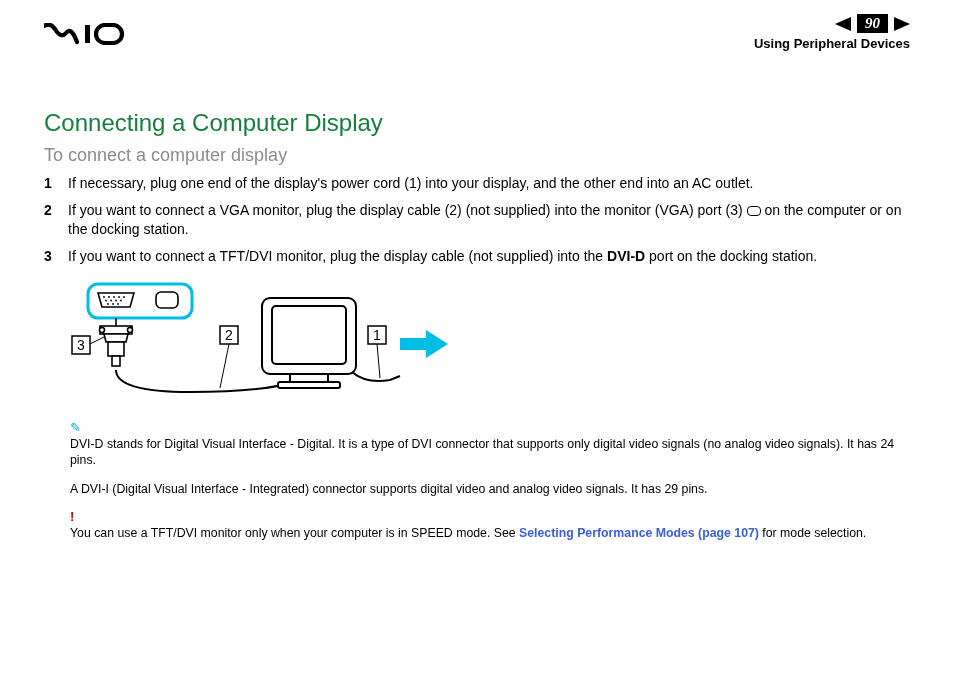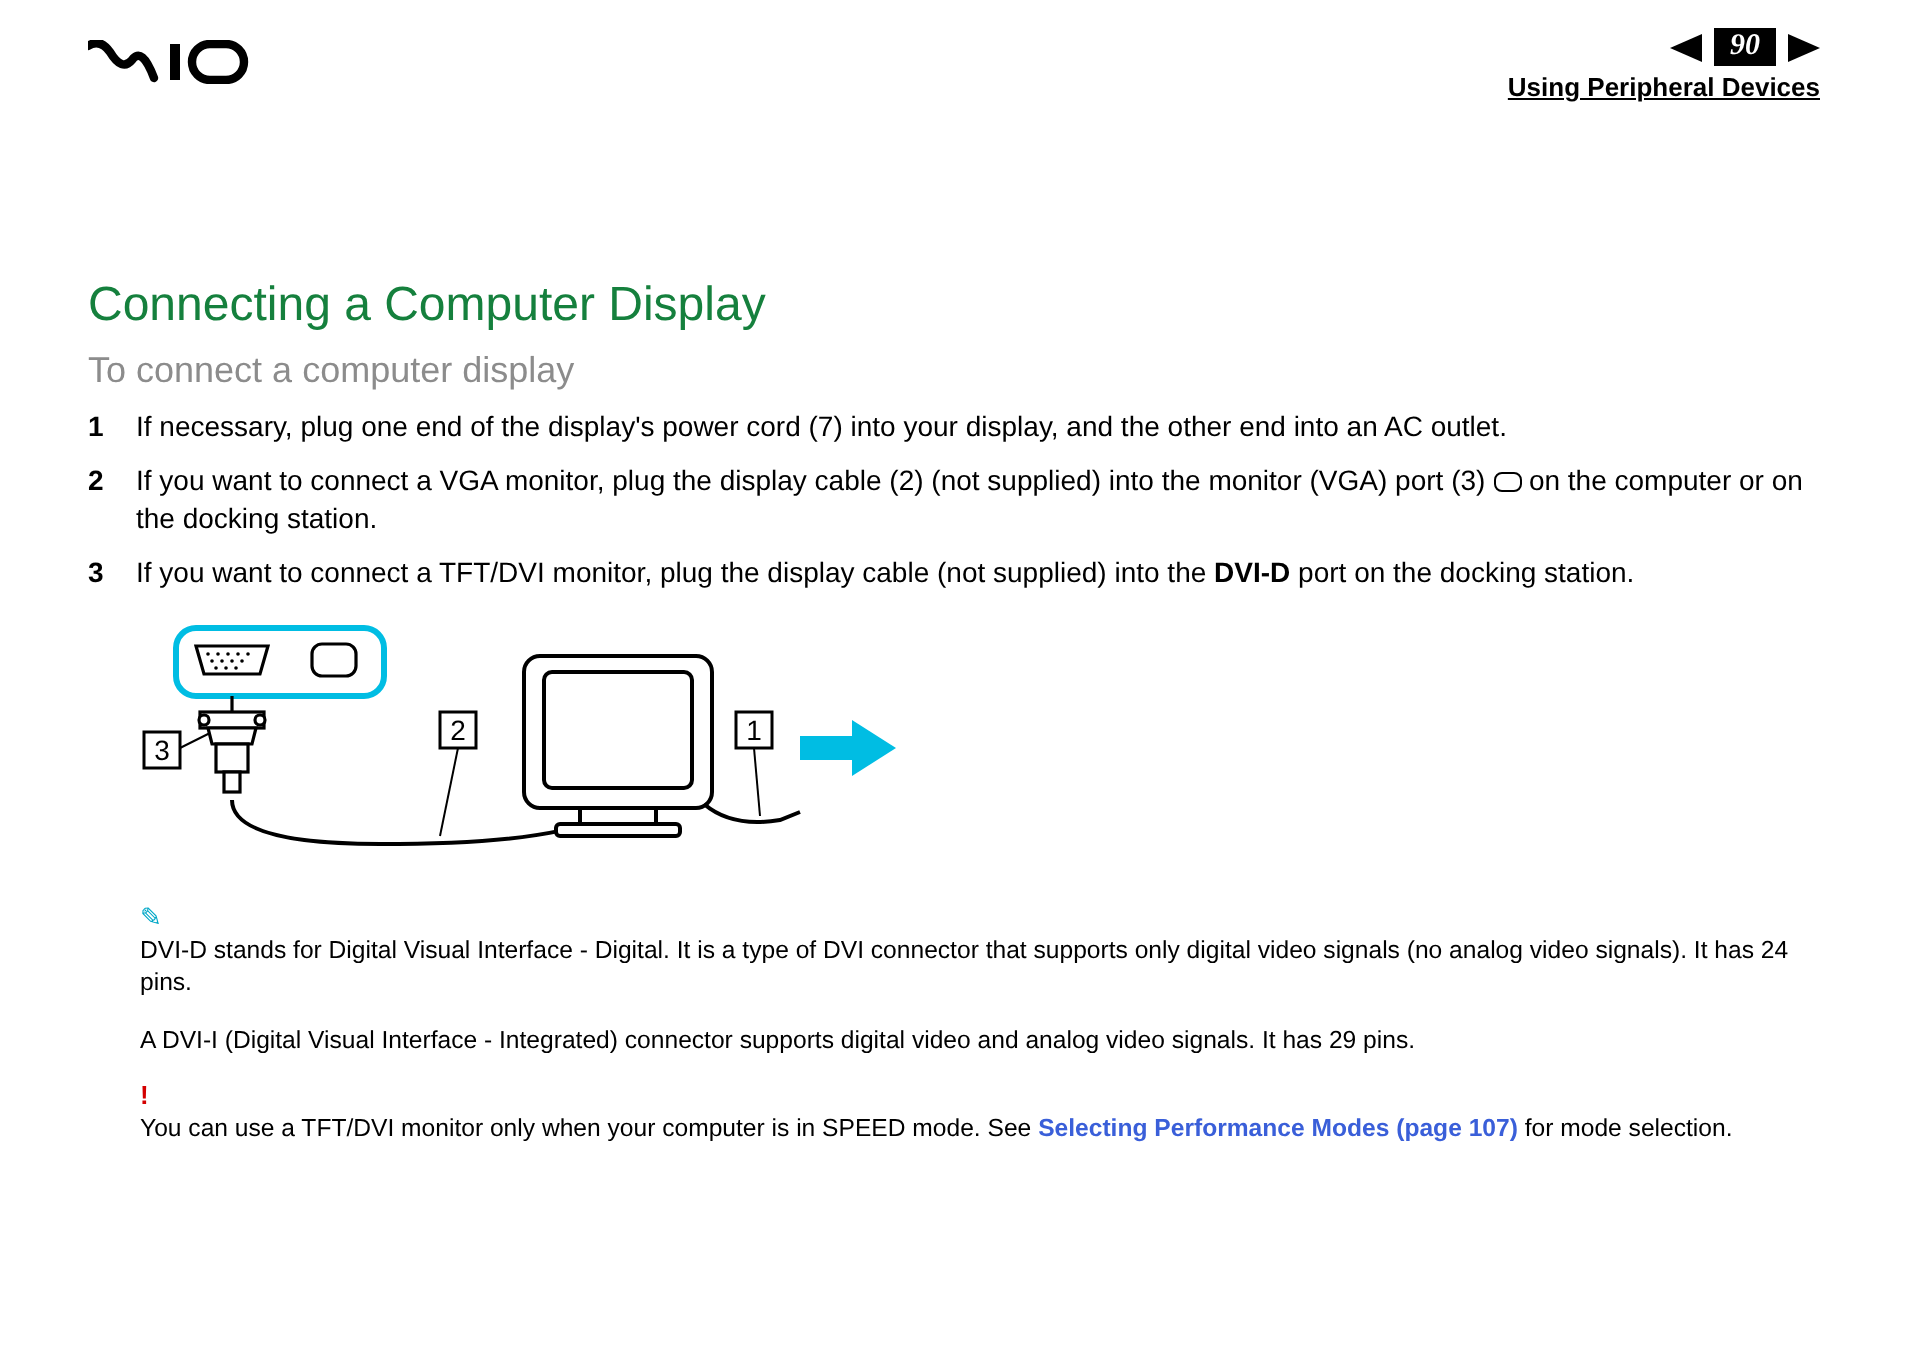--- a/index.html
+++ b/index.html
@@ -1,24 +1,24 @@
 <!DOCTYPE html>
 <html><head>
 <meta charset="utf-8">
 <style>
   * { margin: 0; padding: 0; box-sizing: border-box; }
   body { width: 954px; height: 674px; background: #fff; font-family: Arial, Helvetica, sans-serif; color: #000; position: relative; }
   .page { padding: 14px 44px 0 44px; }
-  .header { display: flex; justify-content: space-between; align-items: flex-start; margin-bottom: 88px; gap: 28px; }
+  .header { display: flex; justify-content: space-between; align-items: center; margin-bottom: 58px; gap: 28px; }
   .logo { margin-top: 6px; }
   .nav-block { text-align: right; }
   .nav-row { display: flex; align-items: center; justify-content: flex-end; gap: 6px; }
   .nav-arrow svg { display: block; }
   .page-num { background: #000; color: #fff; font-style: italic; font-weight: bold; font-size: 15px; padding: 1px 8px; font-family: "Times New Roman", serif; }
-  .section-label { font-weight: bold; font-size: 13px; margin-top: 3px; text-decoration: underline; }
+  .section-label { font-weight: bold; font-size: 13px; margin-top: 3px; }
   .title { color: #15803d; font-size: 24px; font-weight: normal; margin-bottom: 8px; }
   .intro { font-size: 14px; margin-bottom: 18px; }
   .subhead { color: #8c8c8c; font-size: 18px; font-weight: normal; margin-bottom: 8px; }
   ol.steps { list-style: none; margin-bottom: 14px; }
   ol.steps li { display: flex; font-size: 14px; margin-bottom: 8px; line-height: 1.35; }
   ol.steps li .num { font-weight: bold; width: 24px; flex-shrink: 0; }
   ol.steps li .txt { flex: 1; }
   .port-icon { display:inline-block; width:14px; height:10px; border:1.5px solid #000; border-radius:4px; vertical-align: -1px; }
   .diagram { margin: 10px 0 16px 26px; }
   .notes { margin-left: 26px; }
@@ -57,21 +57,21 @@
       <div class="section-label">Using Peripheral Devices</div>
     </div>
   </div>
 
   <h1 class="title">Connecting a Computer Display</h1>
   <h2 class="subhead">To connect a computer display</h2>
 
   <ol class="steps">
     <li>
       <span class="num">1</span>
-      <span class="txt">If necessary, plug one end of the display's power cord (7) into your display, and the other end into an AC outlet.</span>
+      <span class="txt">If necessary, plug one end of the display's power cord (1) into your display, and the other end into an AC outlet.</span>
     </li>
     <li>
       <span class="num">2</span>
       <span class="txt"><span>If you want to connect a VGA monitor, plug the display cable (2) (not supplied) into the monitor (VGA) port (3) </span><span class="port-icon"></span><span> on the computer or on the docking station.</span></span>
     </li>
     <li>
       <span class="num">3</span>
       <span class="txt"><span>If you want to connect a TFT/DVI monitor, plug the display cable (not supplied) into the </span><span class="bold">DVI-D</span><span> port on the docking station.</span></span>
     </li>
   </ol>

